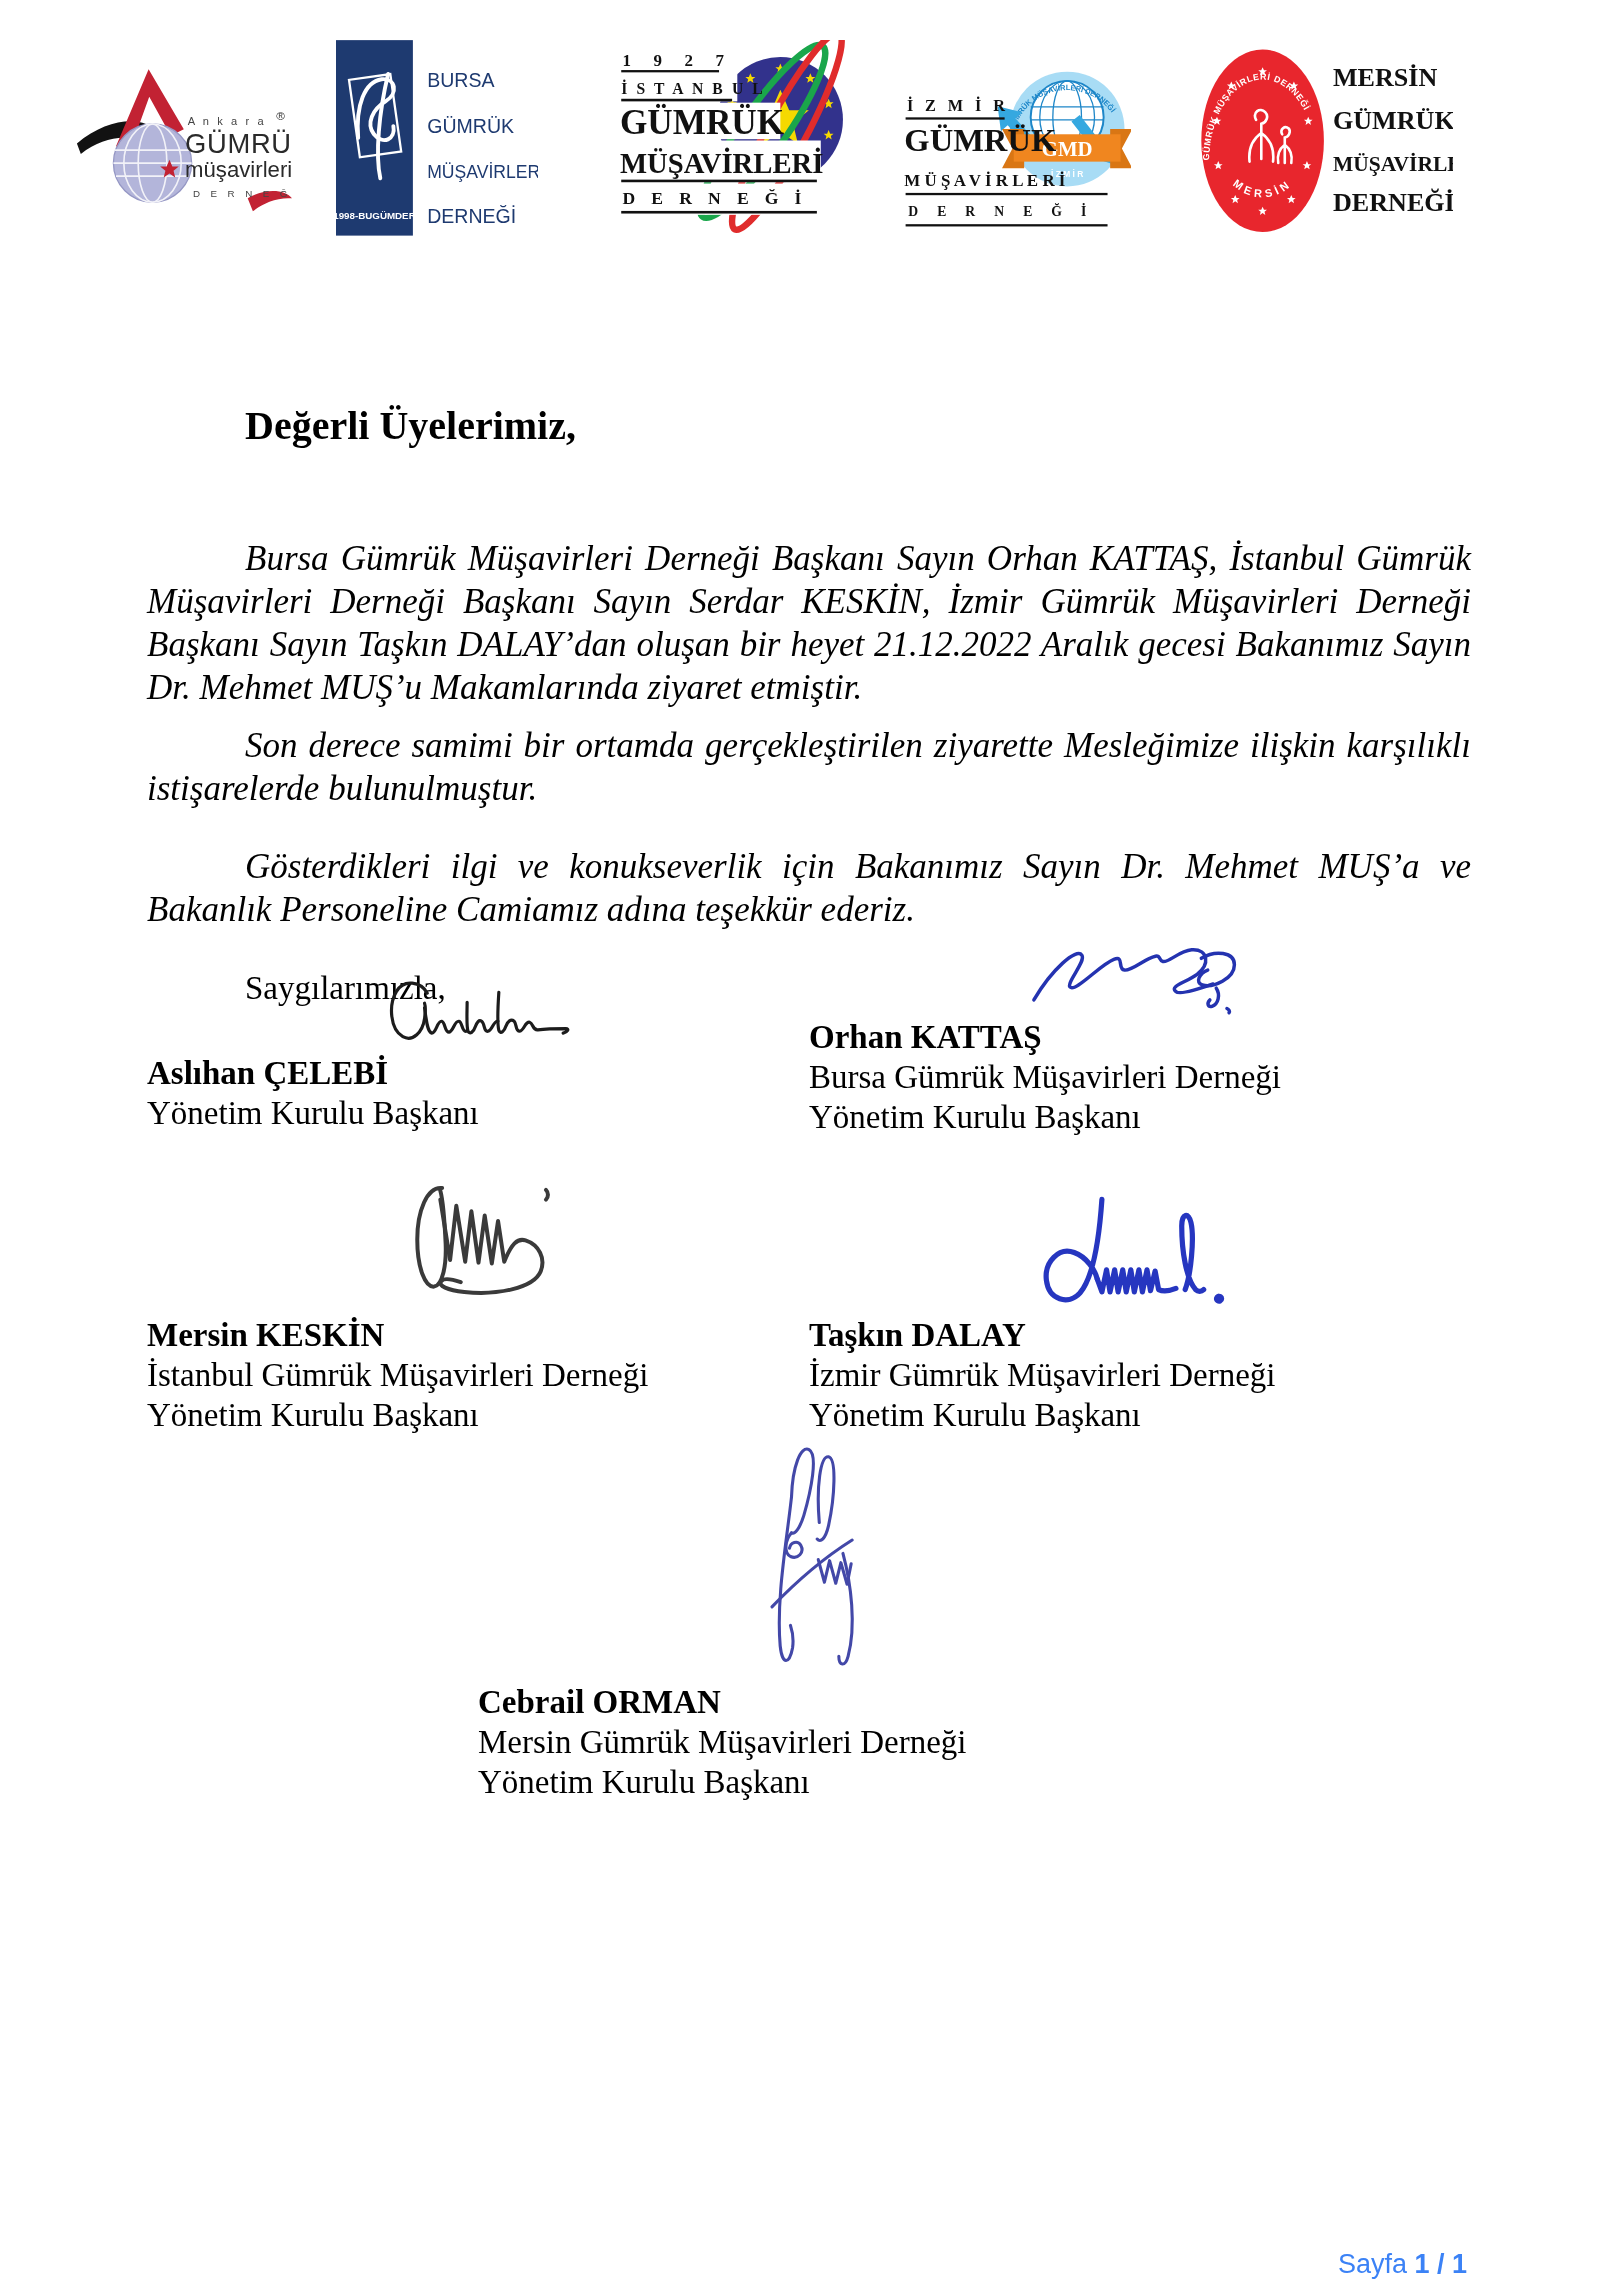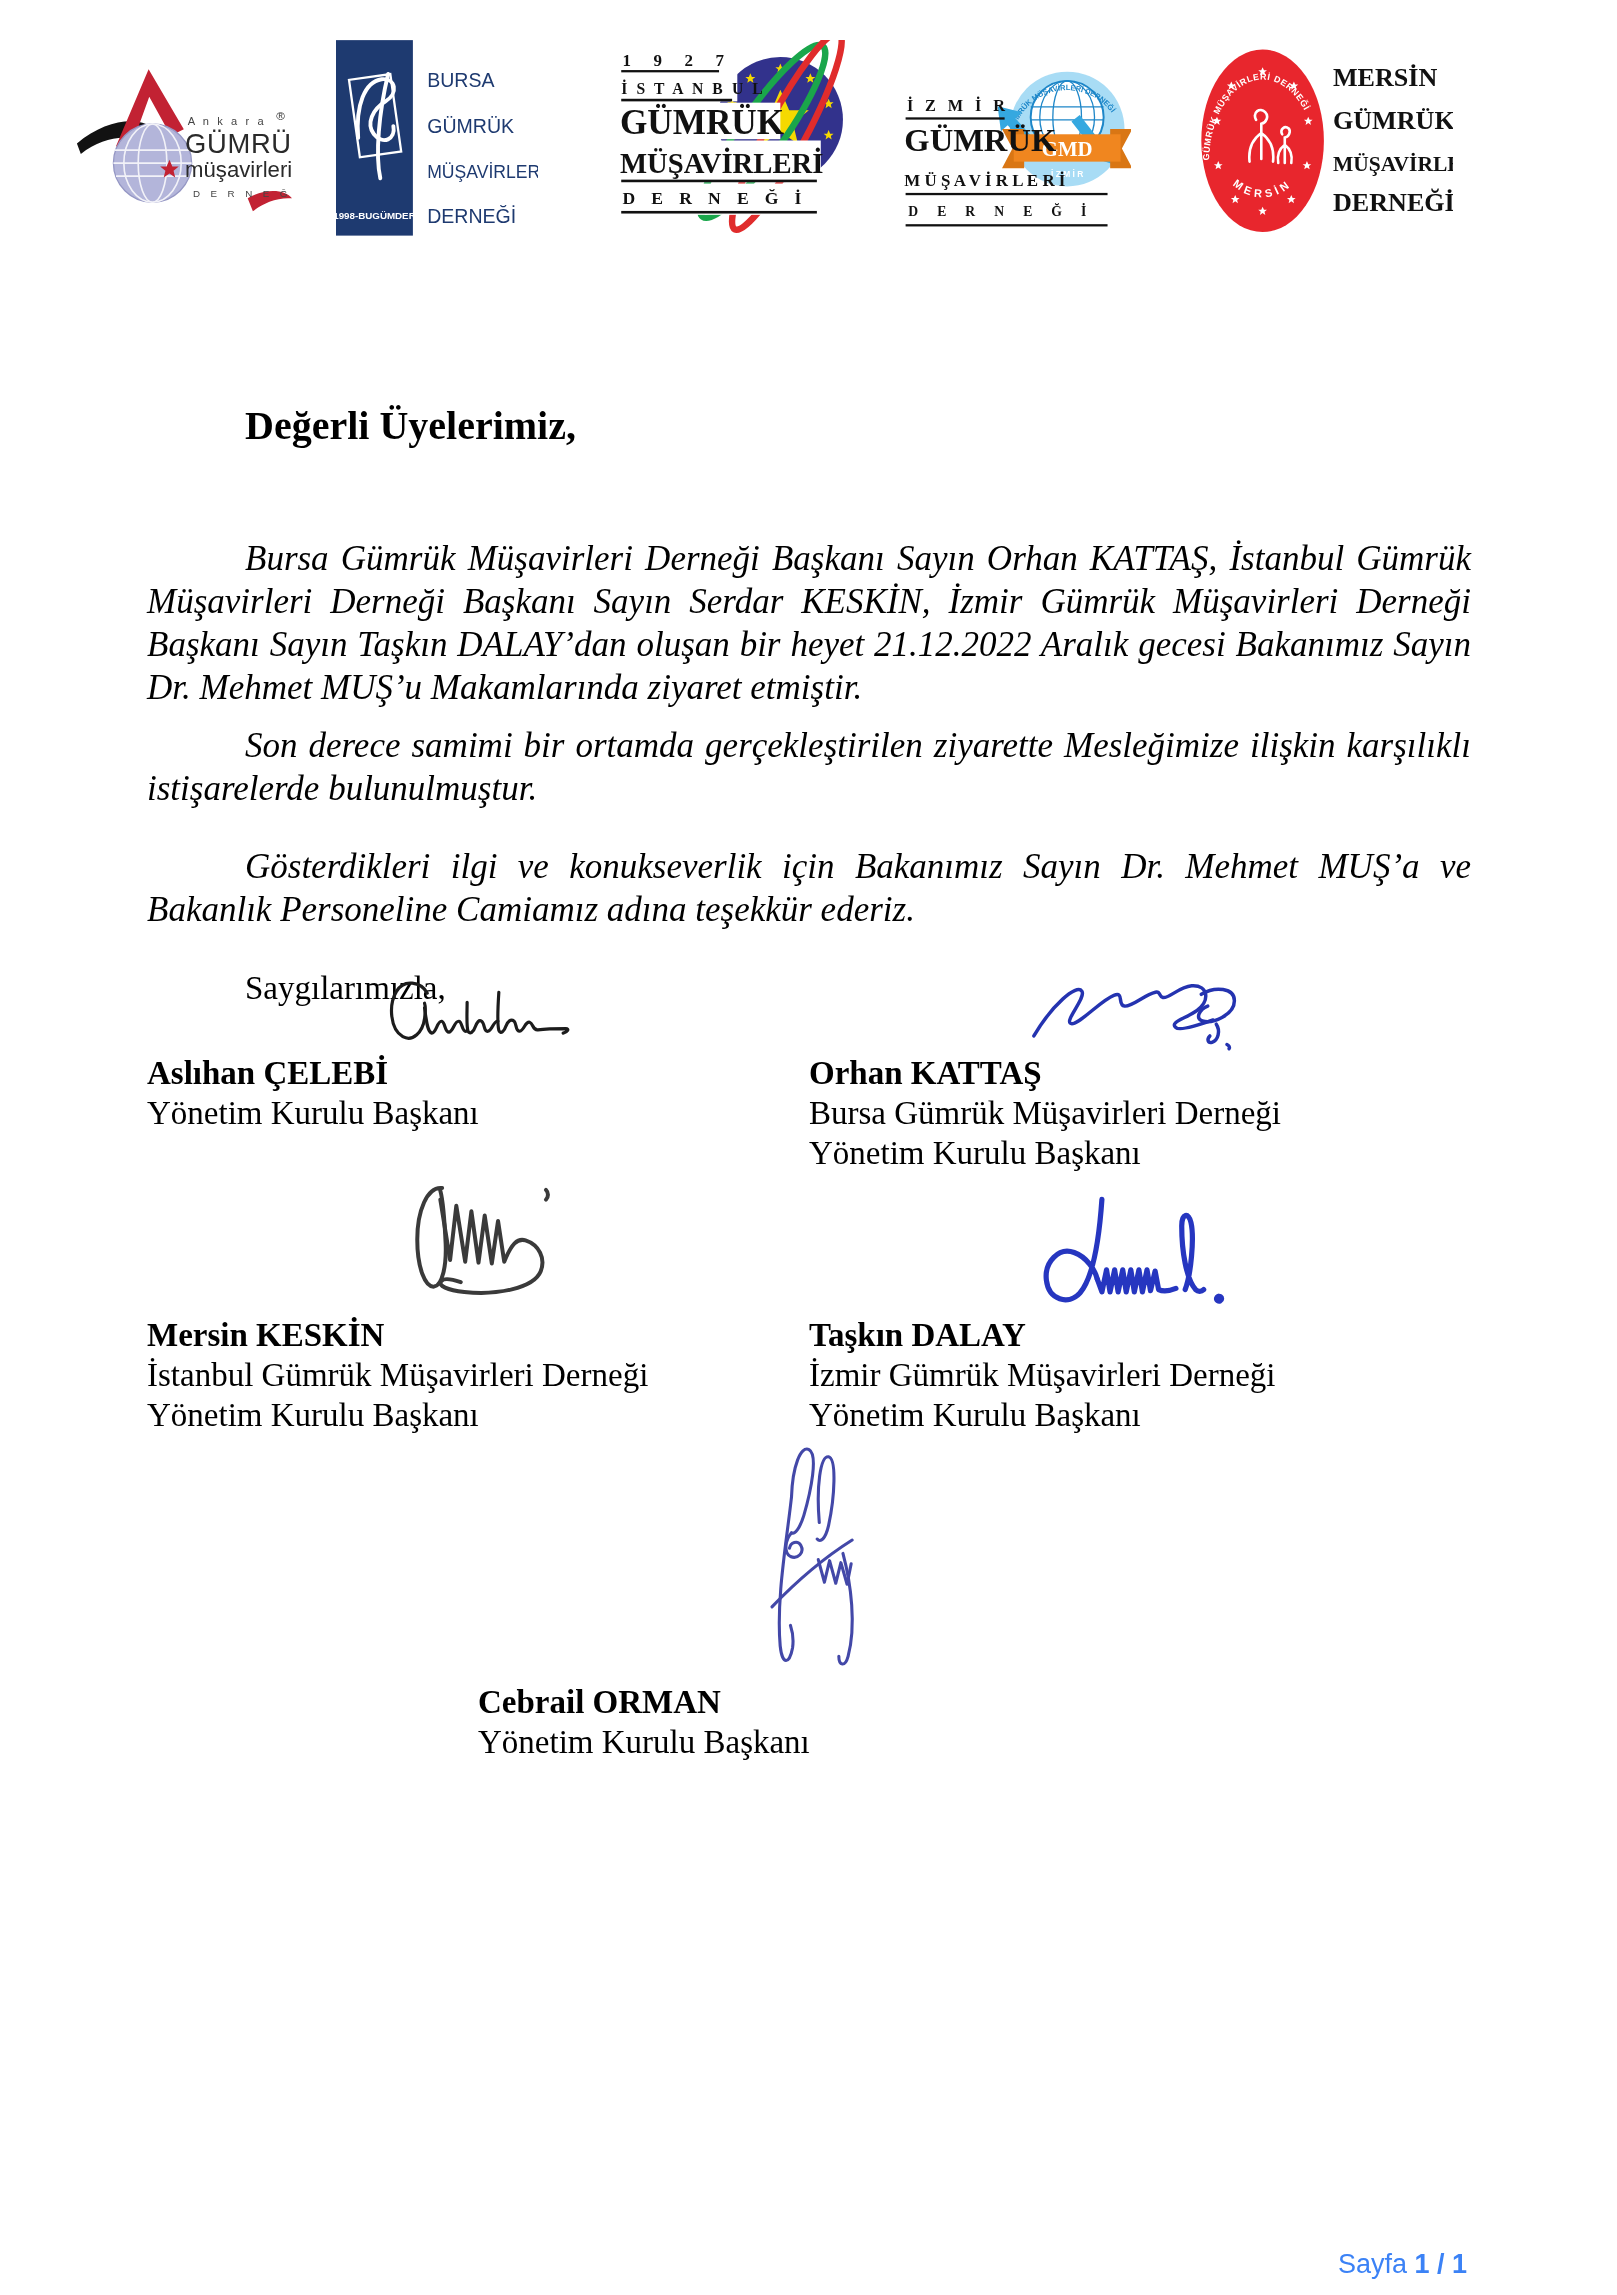--- a/index.html
+++ b/index.html
@@ -180,21 +180,21 @@
         <path d="M98 38 C84 12 46 6 30 34 C12 64 16 118 44 134 C66 146 88 124 92 94 C94 80 94 66 92 60"></path>
         <path d="M92 70 C96 98 98 124 108 126 C118 126 120 98 130 100 C138 102 136 124 146 124 C156 122 158 98 168 100 C176 102 174 124 184 122"></path>
         <path d="M186 58 C186 80 184 110 188 122 C192 130 200 124 204 112 C208 102 212 96 218 100 C226 106 222 124 232 122 C242 120 244 98 254 100"></path>
         <path d="M256 36 C254 66 252 104 256 120 C260 130 268 122 272 110 C276 100 282 94 290 100 C296 106 292 122 302 122 C312 120 314 100 324 102 C332 104 330 120 342 119 C356 117 376 116 404 116 C412 116 408 124 398 126"></path>
       </g>
     </svg>
     <div class="sig-name">Aslıhan ÇELEBİ</div>
     <div class="sig-title">Yönetim Kurulu Başkanı</div>
   </div>
 
-  <div class="sig-block" style="left:809px;top:973px;width:661px">
+  <div class="sig-block" style="left:809px;top:937px;width:661px">
     <svg class="sig-svg" width="280" height="80" viewBox="0 0 430 150">
       <g fill="none" stroke="#2433b0" stroke-width="6.5" stroke-linecap="round" stroke-linejoin="round">
         <path d="M16 118 C50 60 96 20 106 34 C114 46 76 86 84 94 C94 104 140 52 166 42 C186 34 172 60 186 62 C200 64 224 40 244 36 C254 34 250 44 258 46 C270 48 288 26 312 24 C344 22 346 52 322 70 C300 86 270 92 282 102 C290 110 330 96 352 88"></path>
         <path d="M330 40 C356 24 392 28 392 52 C392 78 352 96 332 90 C318 86 326 68 342 62"></path>
         <path d="M358 96 C366 108 362 126 350 130 C342 132 340 124 346 118"></path>
         <path d="M378 134 C382 136 384 140 382 142"></path>
       </g>
     </svg>
     <div class="sig-name">Orhan KATTAŞ</div>
     <div class="sig-org">Bursa Gümrük Müşavirleri Derneği</div>
@@ -234,20 +234,21 @@
         <path d="M96 130 C86 220 66 330 74 420 C78 458 92 456 98 424 C100 410 98 392 94 380"></path>
         <path d="M96 130 C98 70 114 30 130 38 C148 48 134 118 120 166 C112 192 102 204 96 200"></path>
         <path d="M150 180 C144 110 152 50 168 52 C184 56 180 130 168 186 C162 212 152 220 146 212"></path>
         <path d="M96 200 C84 214 80 238 94 246 C108 252 122 238 114 224 C108 214 94 218 92 230"></path>
         <path d="M58 344 C104 296 160 248 214 214"></path>
         <path d="M148 252 L160 296 L170 254 L182 298 L192 258 L204 300 L212 260"></path>
         <path d="M196 240 C212 300 222 380 206 440 C200 462 188 458 188 440"></path>
       </g>
     </svg>
     <div class="sig-name">Cebrail ORMAN</div>
+    <div class="sig-org">Mersin Gümrük Müşavirleri Derneği</div>
     <div class="sig-title">Yönetim Kurulu Başkanı</div>
   </div>
 
   <div class="footer">
     <span>Sayfa</span>&nbsp;<b>1 / 1</b>
   </div>
 
 </div>
 
 

